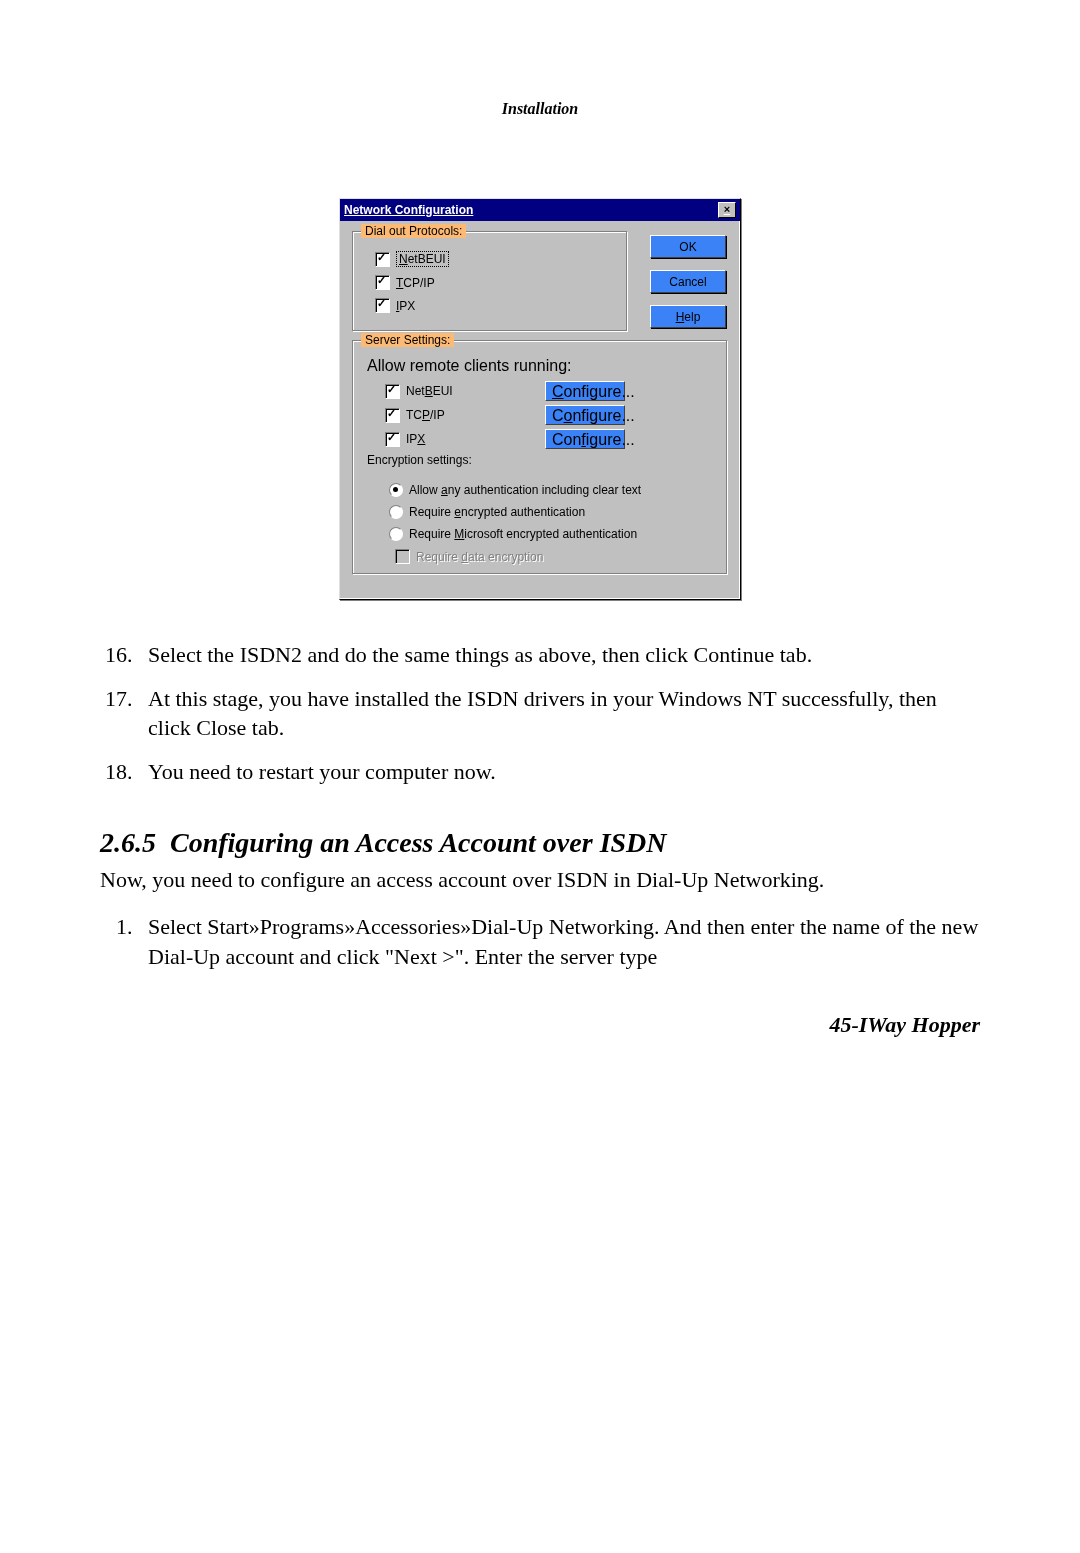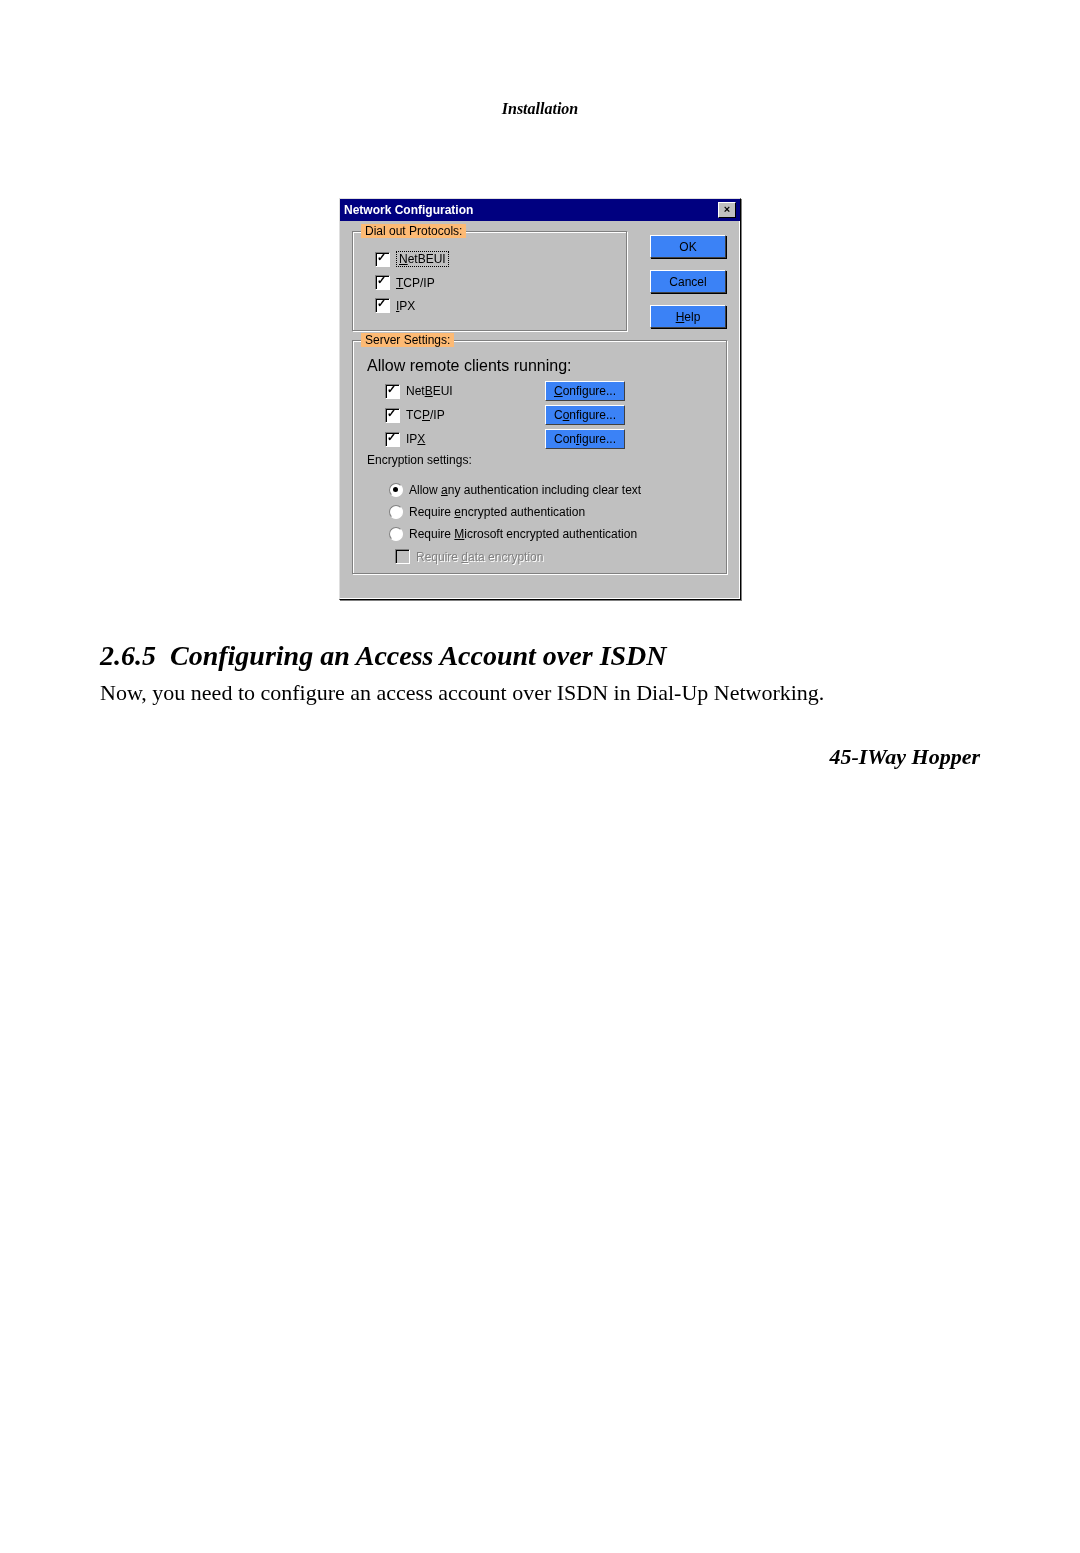--- a/index.html
+++ b/index.html
@@ -41,20 +41,21 @@
   }
   .titlebar {
     background: #000080;
     color: #fff;
     font-weight: bold;
     padding: 3px 4px;
     display: flex;
     justify-content: space-between;
     align-items: center;
     font-size: 12px;
+    text-decoration: underline;
   }
   .close-x {
     width: 16px;
     height: 14px;
     background: #c0c0c0;
     border-top: 1px solid #fff;
     border-left: 1px solid #fff;
     border-right: 1px solid #000;
     border-bottom: 1px solid #000;
     color: #000;
@@ -156,21 +157,21 @@
   .lbl.disabled { color: #808080; text-shadow: 1px 1px 0 #fff; }
 
   .server-row {
     display: flex;
     align-items: center;
     justify-content: space-between;
     margin: 4px 0;
     padding-left: 20px;
     width: 240px;
   }
-  .server-row .btn { width: 80px; height: 20px; font-size: 12px; box-shadow: none; }
+  .server-row .btn { width: 80px; height: 20px; font-size: 16px; box-shadow: none; }
 
   .sub-text { margin: 2px 0 6px 2px; font-size: 16px; }
   .enc-section { margin-top: 4px; padding-left: 2px; }
   .enc-label { font-size: 12px; margin-bottom: 16px; }
   .rad-row { margin-left: 22px; }
   .data-enc { margin-left: 28px; display: flex; align-items: center; gap: 6px; }
 
   
   .fig-caption {
     text-align: center;
@@ -285,21 +286,29 @@
               <span class="lbl disabled"><span>Require </span><span class="u">d</span><span>ata encryption</span></span>
             </div>
           </div>
         </div>
 
       </div>
     </div>
   </div>
 
 
+  <ol class="steps" start="16">
+    <li>Select the ISDN2 and do the same things as above, then click Continue tab.</li>
+    <li>At this stage, you have installed the ISDN drivers in your Windows NT successfully, then click Close tab.</li>
+    <li>You need to restart your computer now.</li>
+  </ol>
 
   <div class="section-title">
     <span class="section-num">2.6.5</span>&nbsp;&nbsp;<span>Configuring an Access Account over ISDN</span>
   </div>
   <p class="para">Now, you need to configure an access account over ISDN in Dial-Up Networking.</p>
 
+  <ol class="steps" start="1">
+    <li>Select Start»Programs»Accessories»Dial-Up Networking.  And then enter the name of the new Dial-Up account and click "Next &gt;".  Enter the server type</li>
+  </ol>
 
   <div class="footer">45-IWay Hopper</div>
 </div>
 
 </body></html>

